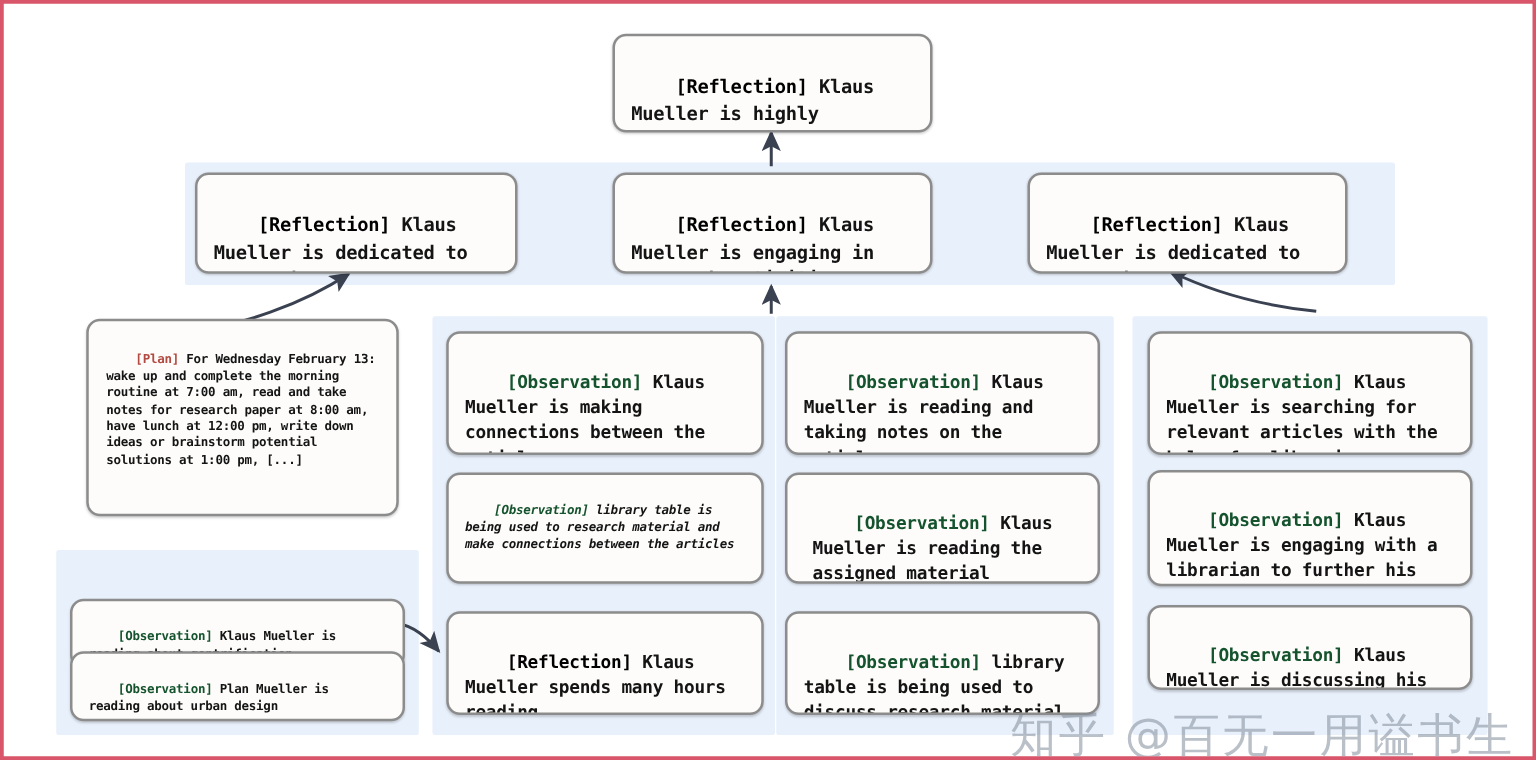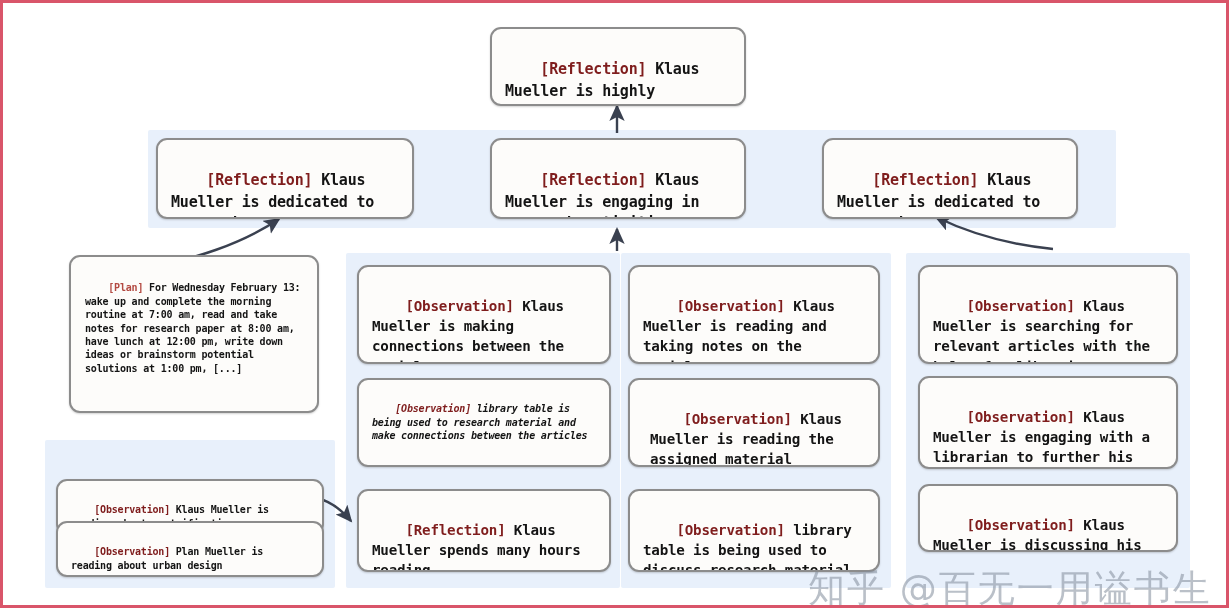--- a/index.html
+++ b/index.html
@@ -45,22 +45,22 @@
     color: #141414;
     line-height: 1.42;
     letter-spacing: -0.2px;
     white-space: pre-wrap;
     overflow: hidden;
   }
   .node.fs15 { font-size: 15px; }
   .node.fs14 { font-size: 14.2px; }
   .node.fs12 { font-size: 10px; line-height: 1.34; }
 
-  .tag-reflection { color: #7f1d1d; font-weight: bold; }
-  .tag-observation { color: #7f1d1d; font-weight: bold; }
+  .tag-reflection { color: #000000; font-weight: bold; }
+  .tag-observation { color: #14532d; font-weight: bold; }
   .tag-plan { color: #b34a42; font-weight: bold; }
 
   
   #arrows {
     position: absolute;
     left: 0; top: 0;
     width: 1229px;
     height: 608px;
     pointer-events: none;
   }

